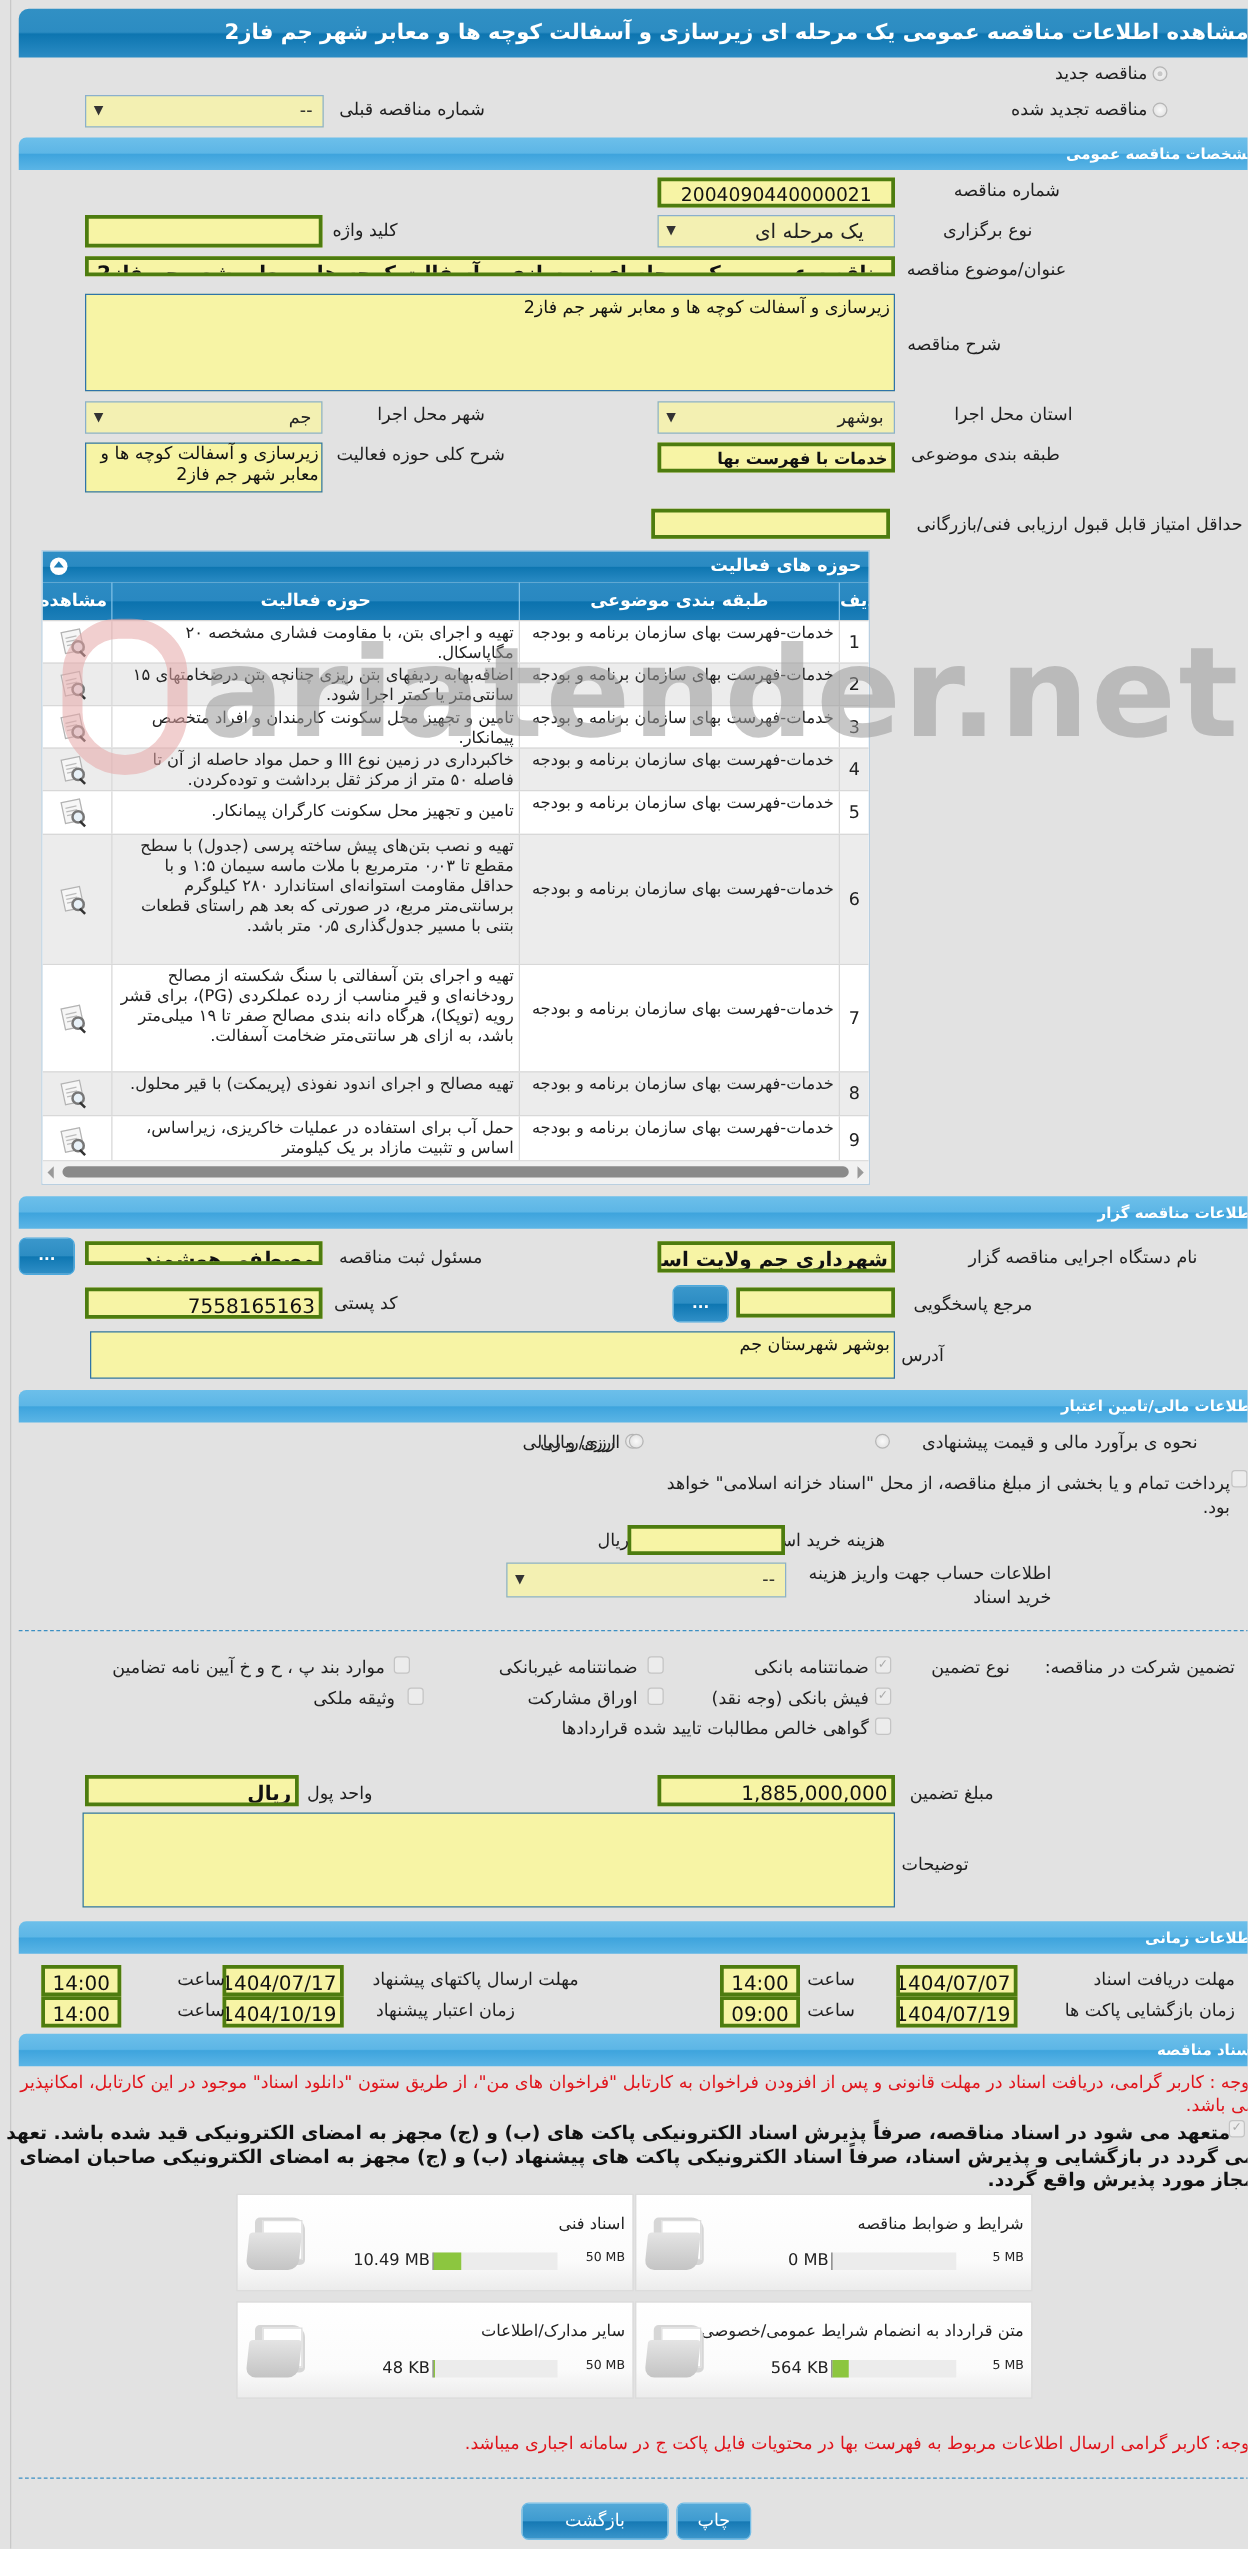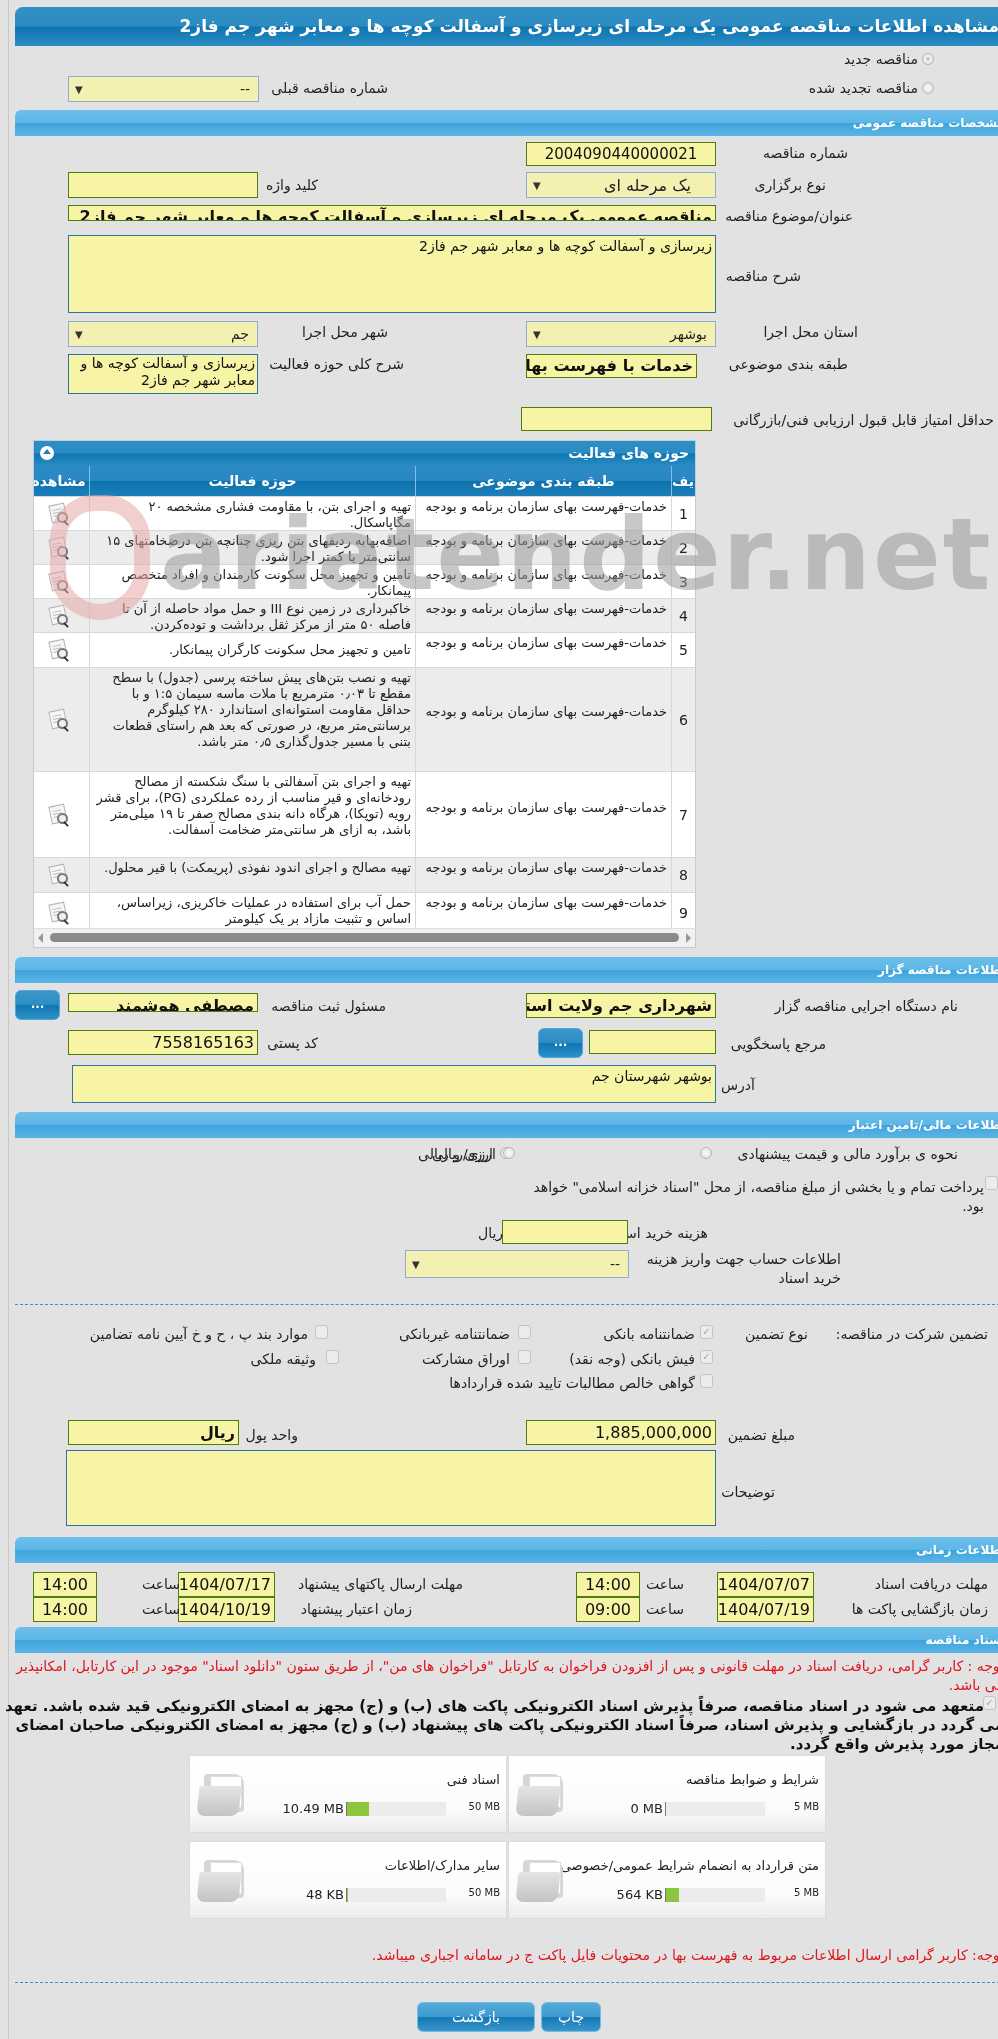--- a/index.html
+++ b/index.html
@@ -21,21 +21,21 @@
   .sec-bar {
     position:absolute; left:15px; width:1000px; height:26px;
     border-radius:6px 0 0 0;
     background:linear-gradient(#6cbfea 0%, #5db6e6 48%, #3ea4dd 52%, #5bb5e6 100%);
     color:#fff; font-size:12px; font-weight:bold; line-height:26px;
     direction:rtl; text-align:right; padding-right:10px; box-sizing:border-box;
     white-space:nowrap; overflow:hidden;
   }
   .lbl { position:absolute; direction:rtl; text-align:right; white-space:nowrap; font-size:14px; color:#1f1f1f; }
   .inp {
-    position:absolute; background:#f7f4a5; border:1px solid #4d7c0f;
+    position:absolute; background:#f7f4a5; border:3px solid #4d7c0f;
     box-sizing:border-box; direction:rtl; text-align:right;
     font-size:15px; padding:0 3px; white-space:nowrap; overflow:hidden; color:#111;
   }
   .inp.bold { font-weight:bold; }
   .inp.center { text-align:center; }
   .sel {
     position:absolute; background:#f3f0b2; border:1px solid #8ab0cc;
     box-sizing:border-box; direction:rtl; font-size:14px; color:#222;
   }
   .sel .val { position:absolute; right:8px; top:50%; transform:translateY(-50%); white-space:nowrap; }
@@ -145,21 +145,21 @@
   <span class="val">بوشهر</span>
   <span class="chev">▼</span>
 </div>
 <div class="lbl" style="right:610px;top:324px;">شهر محل اجرا</div>
 <div class="sel" style="left:68px;top:321px;width:190px;height:26px;">
   <span class="val">جم</span>
   <span class="chev">▼</span>
 </div>
 
 <div class="lbl" style="right:150px;top:356px;">طبقه بندی موضوعی</div>
-<div class="inp bold" style="left:526px;top:354px;width:171px;height:24px;line-height:22px;font-size:16px;padding-left:13px;">خدمات با فهرست بها</div>
+<div class="inp bold" style="left:526px;top:354px;width:190px;height:24px;line-height:22px;font-size:13px;padding-left:13px;">خدمات با فهرست بها</div>
 <div class="lbl" style="right:594px;top:356px;">شرح کلی حوزه فعالیت</div>
 <div class="ta" style="left:68px;top:354px;width:190px;height:40px;line-height:17px;font-size:14px;padding:0 2px;">زیرسازی و آسفالت کوچه ها و معابر شهر جم فاز2</div>
 
 <div class="lbl" style="right:4px;top:412px;">حداقل امتیاز قابل قبول ارزیابی فنی/بازرگانی</div>
 <div class="inp" style="left:521px;top:407px;width:191px;height:24px;"></div>
 
 <div class="grid-wrap">
   <div class="grid-head">
     <span>حوزه های فعالیت</span>
     <span class="collapse-icon"></span>

